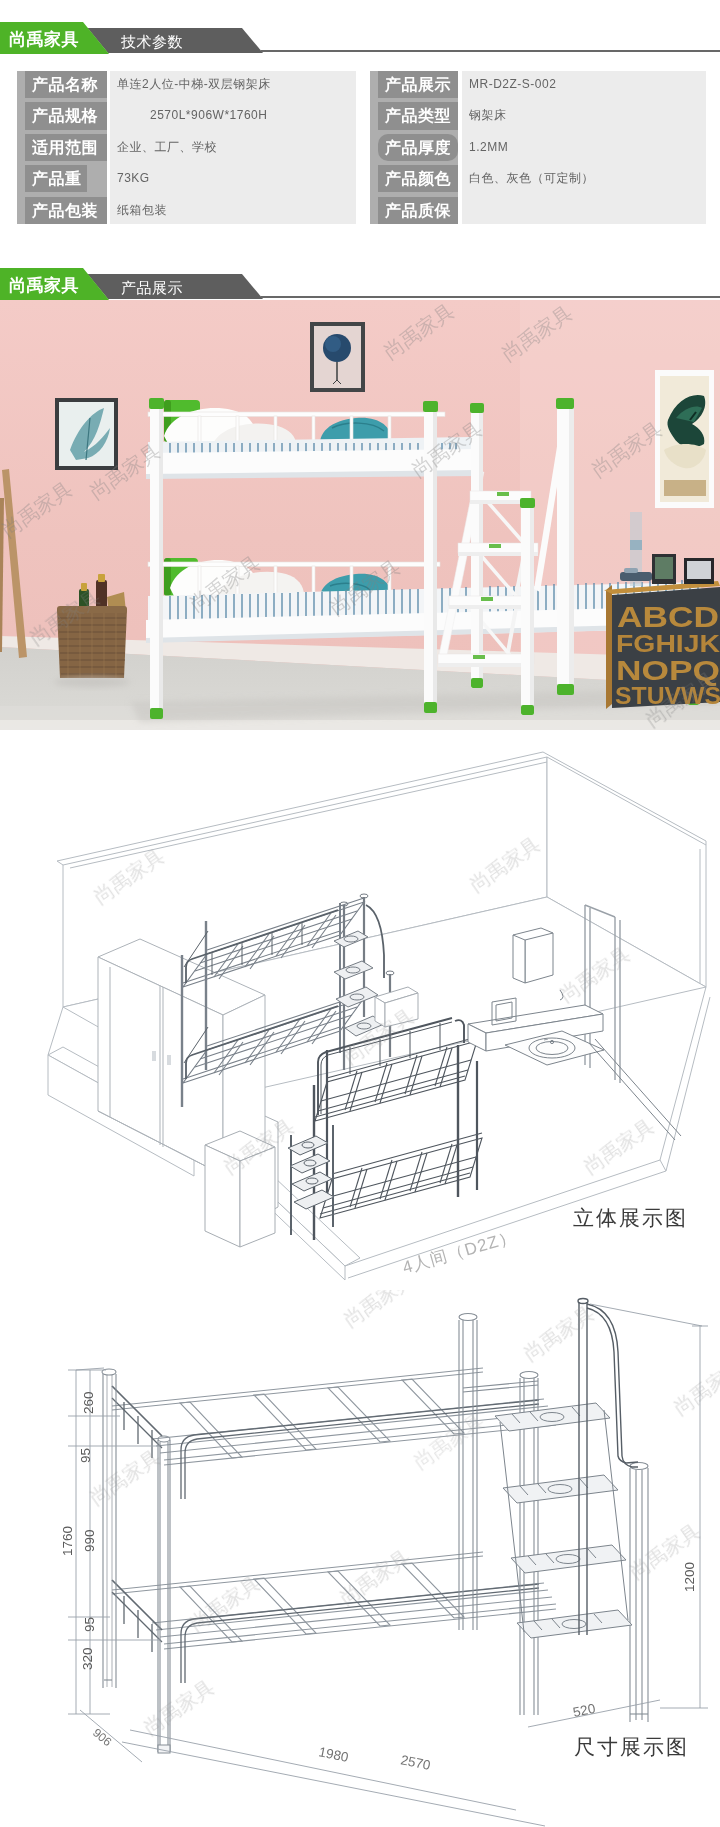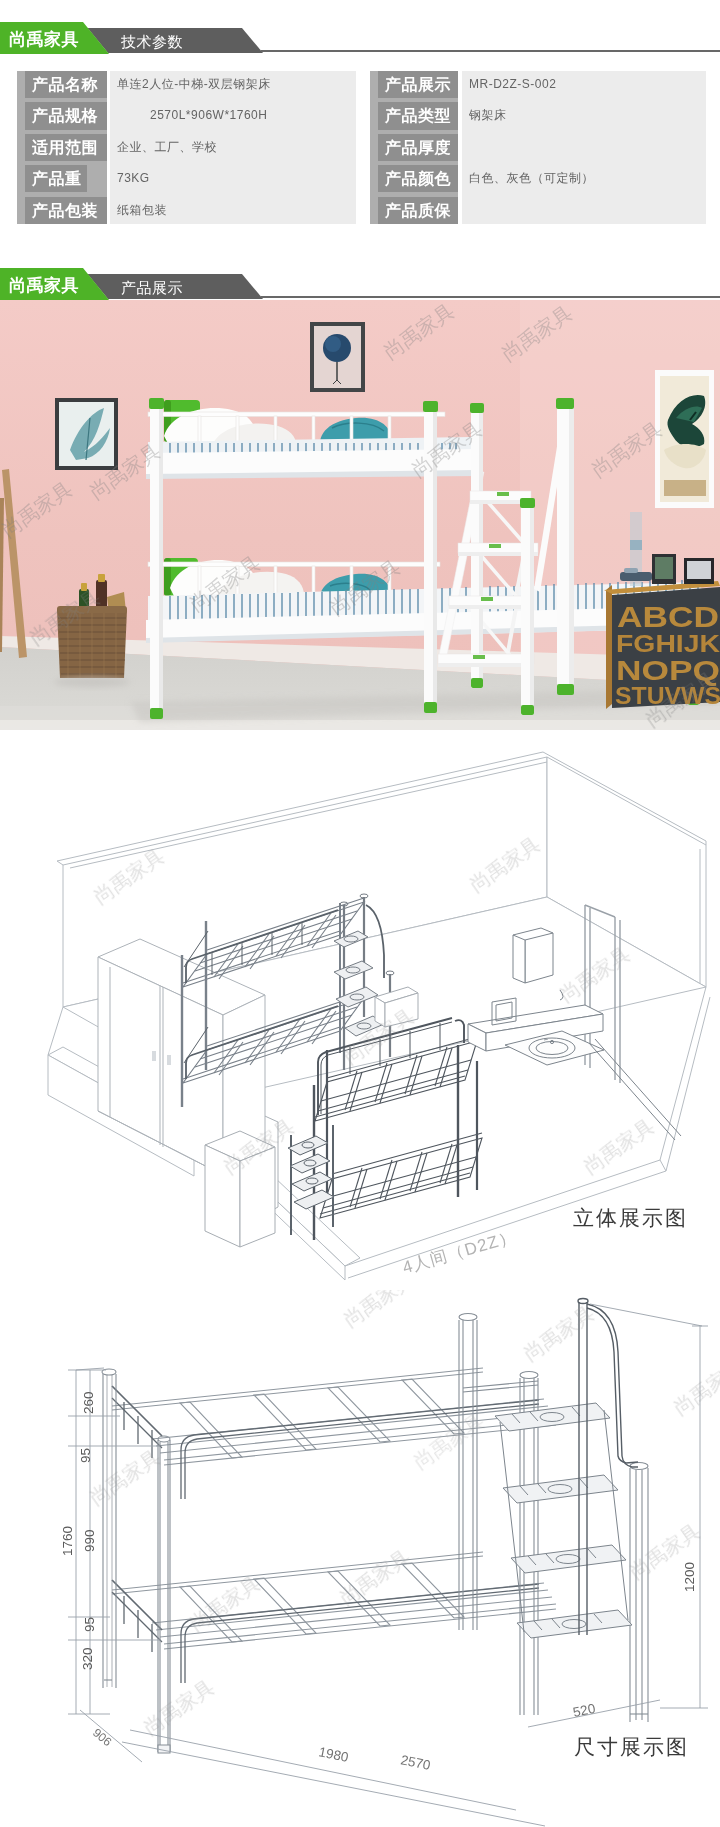--- a/index.html
+++ b/index.html
@@ -56,22 +56,23 @@
   <div class="val" style="left:110px;top:196.6px;width:246px;">纸箱包装</div>
 
   <div class="lab" style="left:378px;top:71px;width:80px;">产品展示</div>
 
   <div class="val" style="left:462px;top:71px;width:244px;">MR-D2Z-S-002</div>
 
   <div class="lab" style="left:378px;top:102.4px;width:80px;">产品类型</div>
 
   <div class="val" style="left:462px;top:102.4px;width:244px;">钢架床</div>
 
-  <div class="lab" style="left:378px;top:133.8px;width:80px;">产品厚度</div>
-
+  <div class="lab" style="left:378px;top:133.8px;width:80px;border-radius:10px;">产品厚度</div>
+
+  <div class="val" style="left:462px;top:133.8px;width:244px;">1.2MM</div>
 
   <div class="lab" style="left:378px;top:165.2px;width:80px;">产品颜色</div>
 
   <div class="val" style="left:462px;top:165.2px;width:244px;">白色、灰色（可定制）</div>
 
   <div class="lab" style="left:378px;top:196.6px;width:80px;">产品质保</div>
 
 
   <div class="abs" style="left:0;top:268px;width:720px;height:32px;">
 

